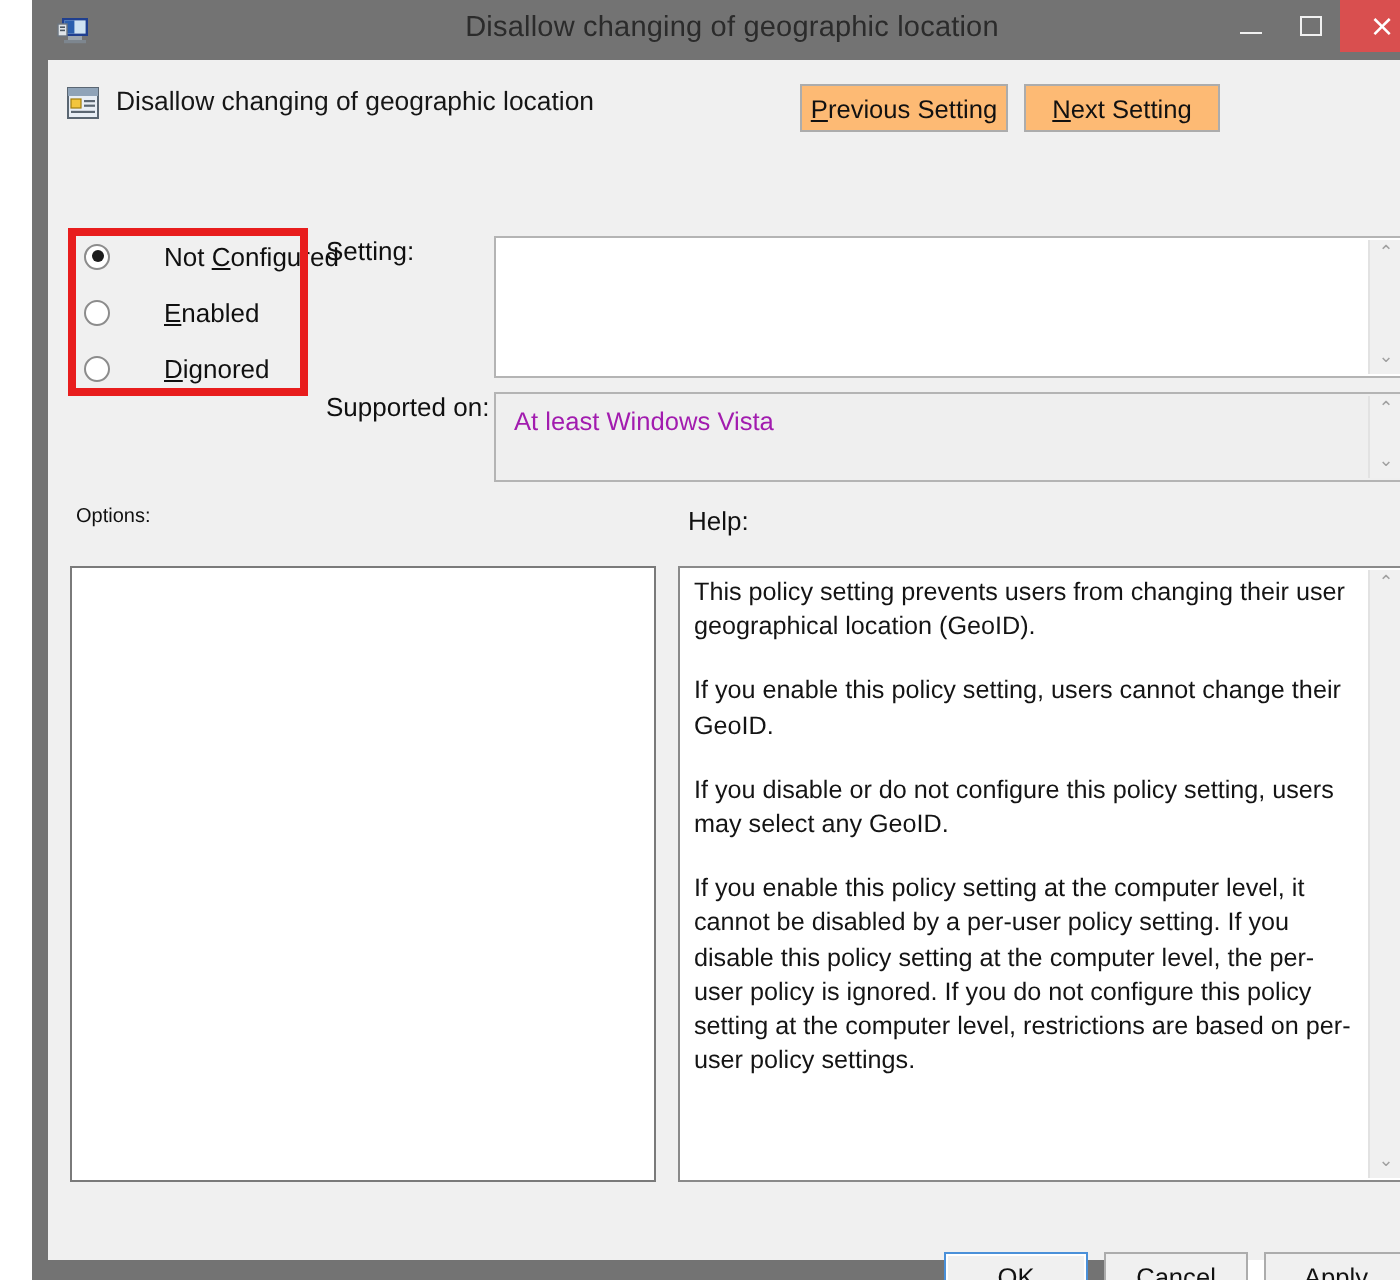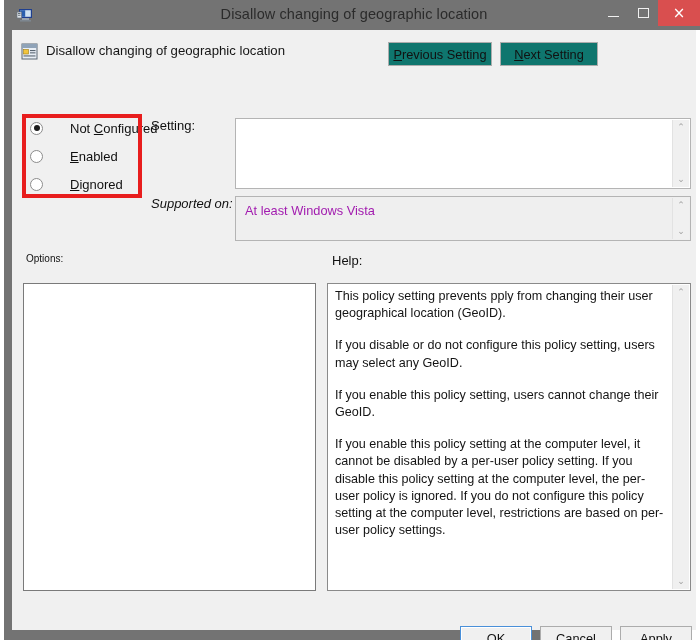--- a/index.html
+++ b/index.html
@@ -10,21 +10,21 @@
   body {
     width: 700px;
     height: 640px;
     overflow: hidden;
     font-family: "Liberation Sans", sans-serif;
   }
 
   
   #window {
     position: absolute;
-    left: 4px; top: 0;
+    left: 16px; top: 0;
     width: 604px;
     height: 640px;
     background: #737373;
     box-sizing: border-box;
   }
 
   
   #titlebar {
     position: absolute;
     left: 0; top: 0;
@@ -99,21 +99,21 @@
   #policy-header-title {
     position: absolute;
     left: 34px; top: 13px;
     font-size: 13.2px;
     color: #161616;
   }
   .top-btn {
     position: absolute;
     top: 12px;
     height: 24px;
-    background: #0f766e;
+    background: #fdba74;
     border: 1px solid #acacac;
     font-family: "Liberation Sans", sans-serif;
     font-size: 12.8px;
     color: #111111;
     box-sizing: border-box;
     padding: 0;
     cursor: default;
   }
   #btn-prev-setting { left: 376px; width: 104px; }
   #btn-next-setting { left: 488px; width: 98px; }
@@ -184,21 +184,20 @@
     width: 456px; height: 71px;
     background: #ffffff;
     border: 1px solid #b4b4b4;
     box-sizing: border-box;
   }
   #label-supported {
     position: absolute;
     left: 139px; top: 166px;
     font-size: 13px;
     color: #101010;
-    font-style: italic;
   }
   #supported-field {
     position: absolute;
     left: 223px; top: 166px;
     width: 456px; height: 45px;
     background: #efefef;
     border: 1px solid #b4b4b4;
     box-sizing: border-box;
   }
   #supported-text {
@@ -391,23 +390,23 @@
       </div>
     </div>
 
     <div id="label-options">Options:</div>
     <div id="label-help">Help:</div>
 
     <div id="options-pane"></div>
 
     <div id="help-pane">
       <div id="help-text">
-          <p>This policy setting prevents pply from changing their user geographical location (GeoID).</p>
+          <p>This policy setting prevents users from changing their user geographical location (GeoID).</p>
+          <p>If you enable this policy setting, users cannot change their GeoID.</p>
           <p>If you disable or do not configure this policy setting, users may select any GeoID.</p>
-          <p>If you enable this policy setting, users cannot change their GeoID.</p>
           <p>If you enable this policy setting at the computer level, it cannot be disabled by a per-user policy setting. If you disable this policy setting at the computer level, the per-user policy is ignored. If you do not configure this policy setting at the computer level, restrictions are based on per-user policy settings.</p>
         </div>
       <div class="vscroll">
         <div class="arrow up">⌃</div>
         <div class="arrow down">⌄</div>
       </div>
     </div>
 
     <button class="foot-btn" id="btn-ok">OK</button>
     <button class="foot-btn" id="btn-cancel">Cancel</button>

